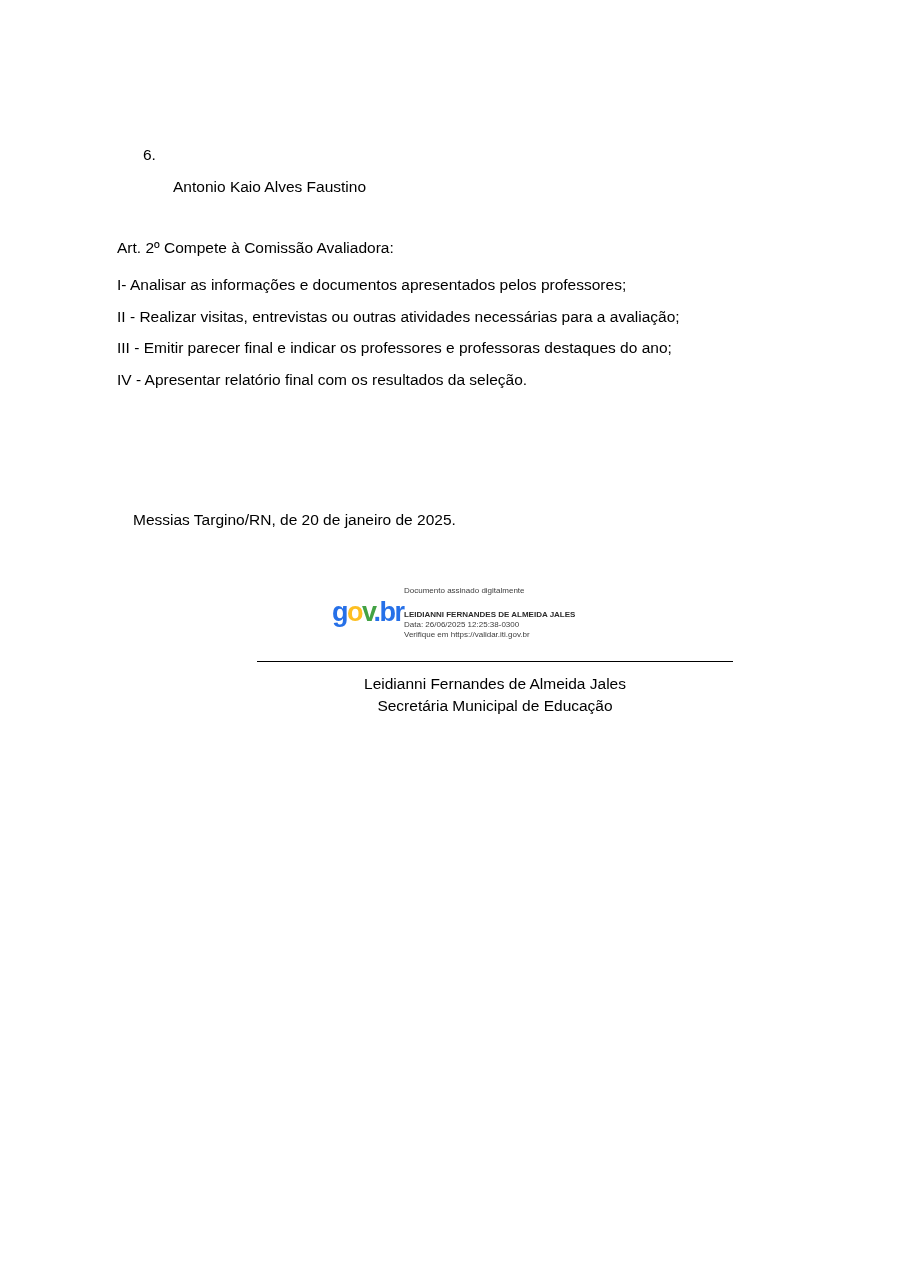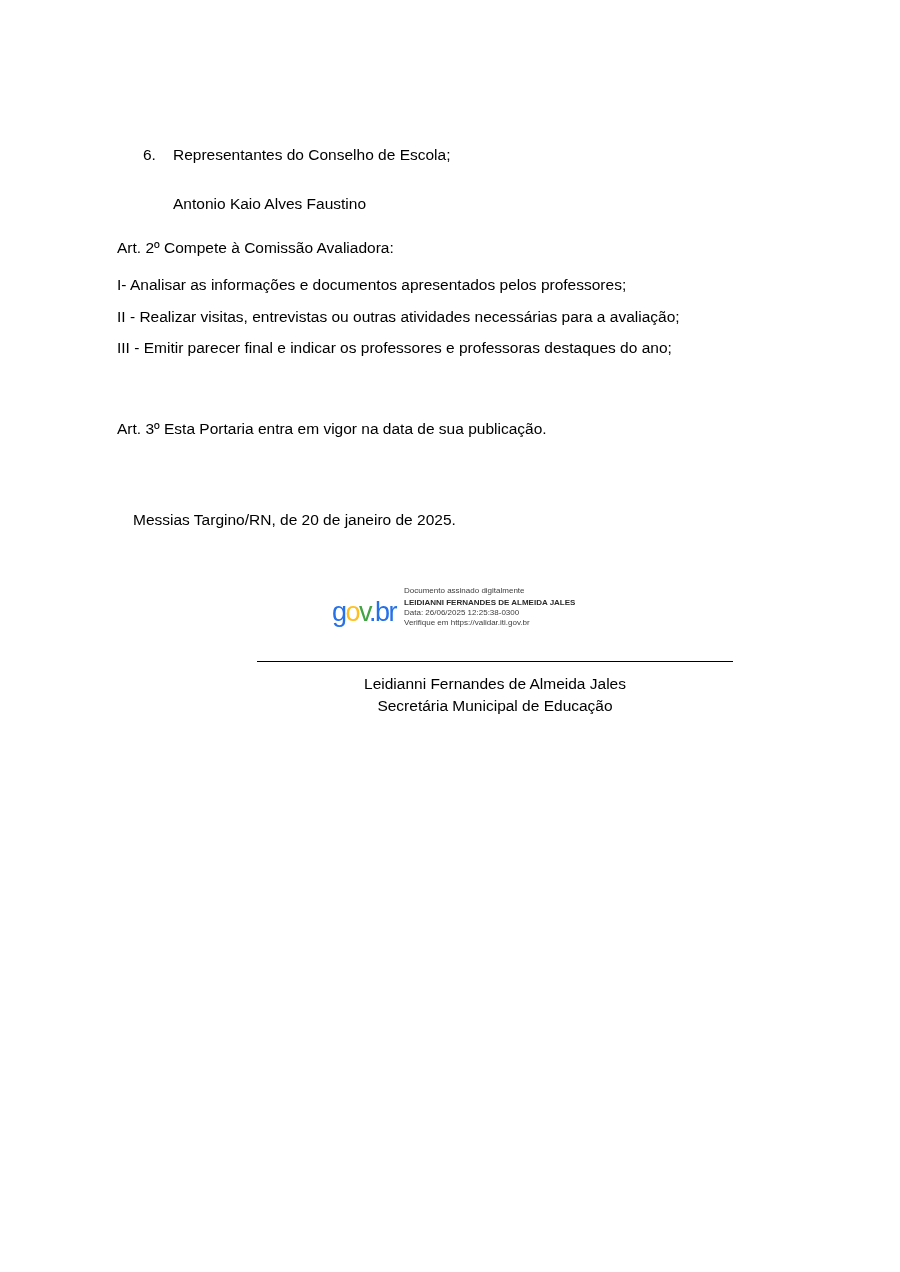--- a/index.html
+++ b/index.html
@@ -25,58 +25,57 @@
   .list-text { left: 173px; }
   .para      { left: 117px; }
   .dateline  { left: 133px; margin-top: 12px; }
 
   
   .stamp { position: absolute; left: 332px; top: 584px; width: 240px; }
   .govbr-logo {
     position: absolute;
     left: 0; top: 13px;
     font-size: 27px;
-    font-weight: normal;
+    font-weight: bold;
     letter-spacing: -1.5px;
     white-space: nowrap;
   }
   .stamp-text {
     position: absolute;
     left: 72px; top: 2px;
     width: 190px;
     font-size: 8px;
     line-height: 10px;
     color: #3d3d3d;
     white-space: nowrap;
   }
-  .stamp-line1 { margin-bottom: 2px; }
+  .stamp-line1 { margin-bottom: 14px; }
   .stamp-name  { font-weight: bold; color: #2b2b2b; }
 
   
   .sig-block { position: absolute; left: 257px; top: 661px; width: 476px; text-align: center; }
   .sig-rule  { border-top: 1.6px solid #000; width: 100%; height: 0; }
   .sig-name  { margin-top: 13px; font-size: 15.5px; white-space: nowrap; }
   .sig-title { margin-top: 4px; font-size: 15.5px; white-space: nowrap; }
 </style>
 </head>
 <body>
 
 <div class="page">
 
   <span class="tline num-col" style="top:145px">6.</span>
-  <span class="tline list-text" style="top:145px">Representantes do Conselho de Escola;</span>
-  <span class="tline list-text" style="top:194px">Antonio Kaio Alves Faustino</span>
+  <span class="tline list-text" style="top:177px">Antonio Kaio Alves Faustino</span>
 
   <span class="tline para" style="top:238px">Art. 2º Compete à Comissão Avaliadora:</span>
 
   <span class="tline para" style="top:307px">II - Realizar visitas, entrevistas ou outras atividades necessárias para a avaliação;</span>
   <span class="tline para" style="top:275px">I- Analisar as informações e documentos apresentados pelos professores;</span>
   <span class="tline para" style="top:338px">III - Emitir parecer final e indicar os professores e professoras destaques do ano;</span>
+  <span class="tline para" style="top:370px">IV - Apresentar relatório final com os resultados da seleção.</span>
 
-  <span class="tline para" style="top:419px">Art. 3º Esta Portaria entra em vigor na data de sua publicação.</span>
 
   <span class="tline dateline" style="top:498px">Messias Targino/RN, de 20 de janeiro de 2025.</span>
 
   <div class="stamp">
     <div class="govbr-logo">
       <span style="color:#2670E8">g</span><span style="color:#FDBF21">o</span><span style="color:#43A244">v</span><span style="color:#2670E8">.br</span>
     </div>
     <div class="stamp-text">
       <div class="stamp-line1">Documento assinado digitalmente</div>
       <div class="stamp-name">LEIDIANNI FERNANDES DE ALMEIDA JALES</div>

